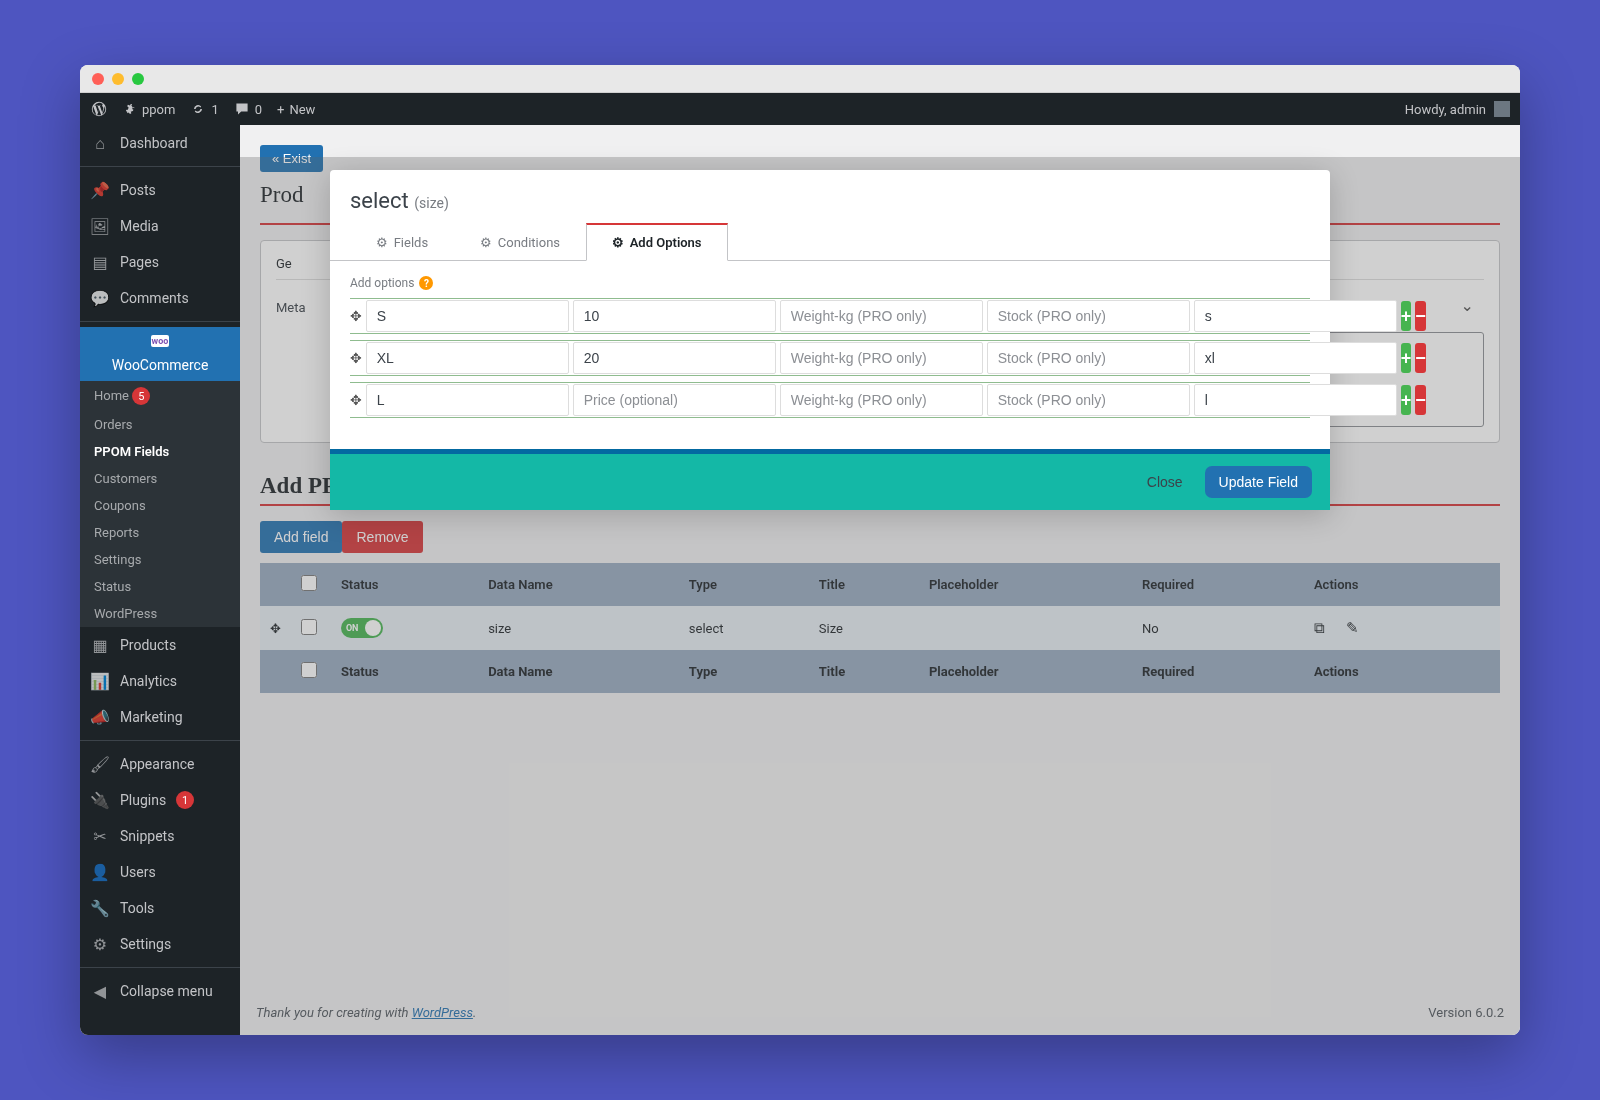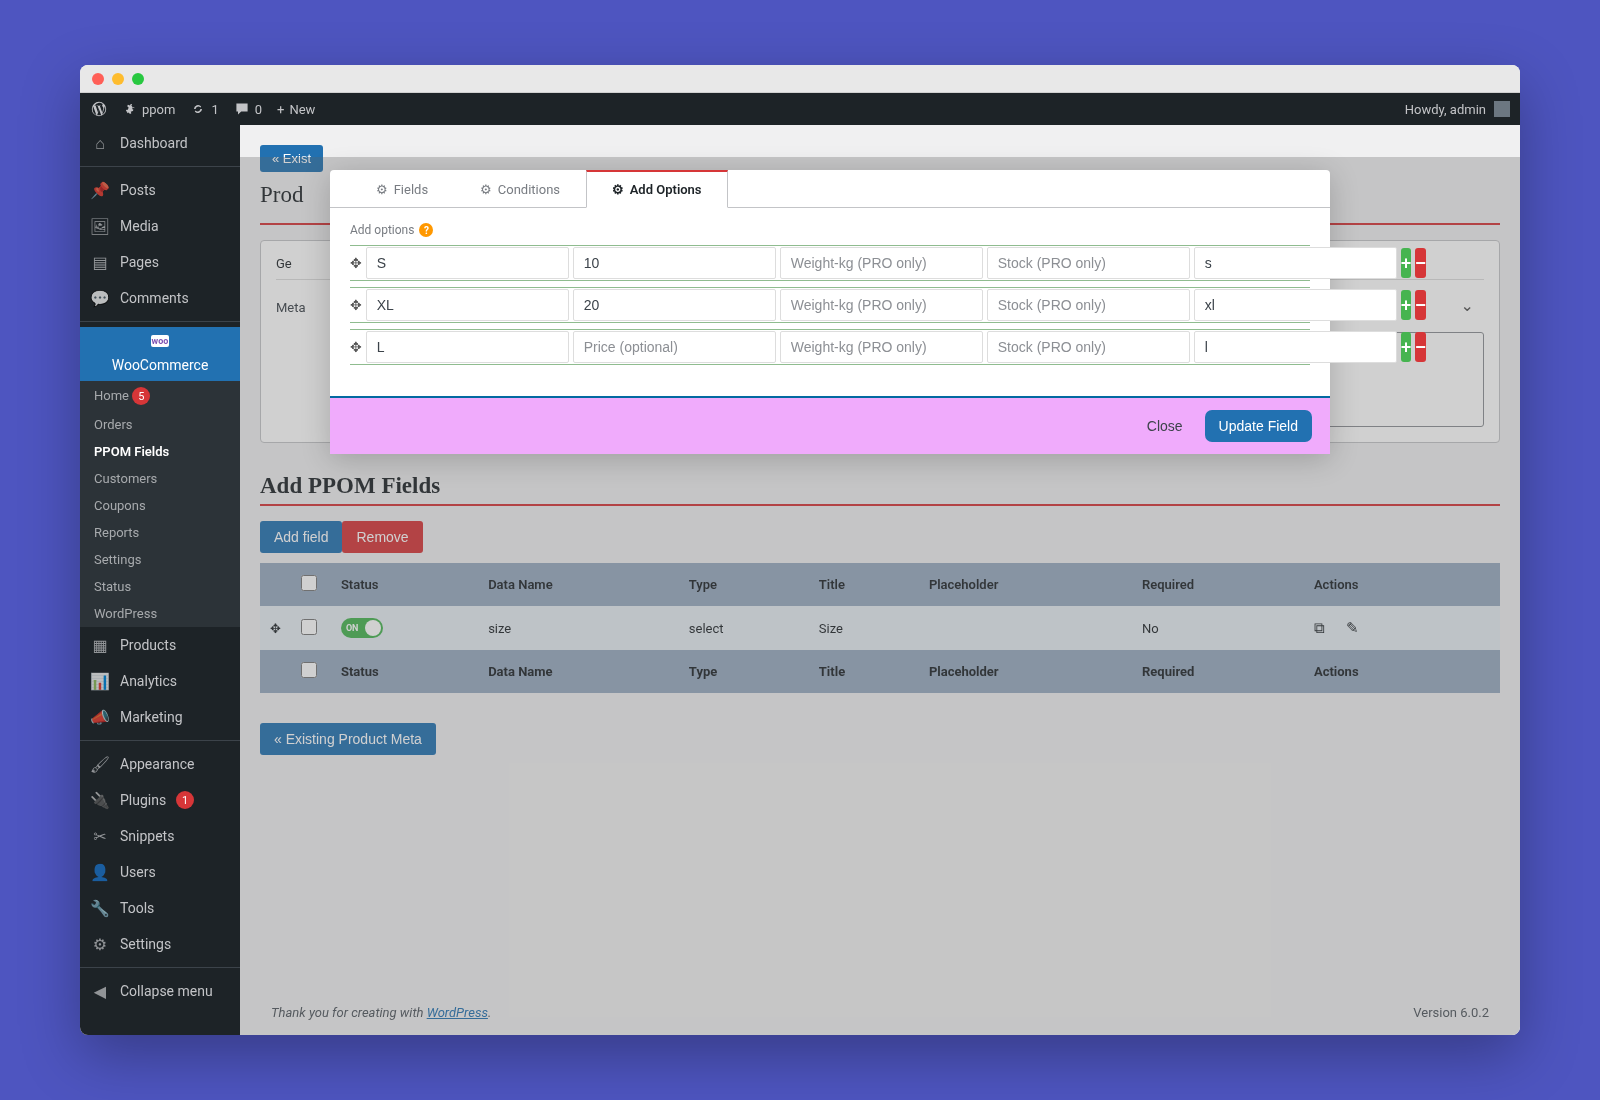--- a/index.html
+++ b/index.html
@@ -230,21 +230,21 @@
   background: #fff;
   border-radius: 50%;
 }
 .action-icon { margin-right: 18px; cursor: pointer; font-size: 15px; }
 
 .save-wrap { text-align: right; margin-top: 15px; }
 
 .footer {
   display: flex;
   justify-content: space-between;
-  padding: 15px 31px;
+  padding: 15px 16px;
   font-size: 13px;
   color: #50575e;
   font-style: italic;
   position: absolute;
   bottom: 0;
   left: 0;
   right: 0;
 }
 .footer a { color: #2271b1; text-decoration: underline; }
 .version { font-style: normal; }
@@ -348,26 +348,26 @@
   font-weight: 700;
   cursor: pointer;
   display: flex;
   align-items: center;
   justify-content: center;
 }
 .btn-add { background: #46b450; }
 .btn-remove { background: #d63638; }
 
 .modal-footer {
-  background: #f0abfc;
+  background: #14b8a6;
   padding: 12px 18px;
   display: flex;
   justify-content: flex-end;
   gap: 12px;
-  border-top: 2px solid #0369a1;
+  border-top: 5px solid #0369a1;
 }
 .btn-close {
   background: transparent;
   border: none;
   color: #3c434a;
   font-size: 14px;
   cursor: pointer;
   padding: 8px 10px;
 }
 .btn-update {
@@ -582,34 +582,35 @@
                 <th>Type</th>
                 <th>Title</th>
                 <th>Placeholder</th>
                 <th>Required</th>
                 <th>Actions</th>
               </tr>
             </tbody>
           </table>
 
 
-          <div style="margin-top:30px;">
-            <button class="btn-blue" style="padding:8px 14px;font-size:14px;">« Existing Product Meta</button>
-          </div>
         </div>
 
         <div class="footer">
           <span><span>Thank you for creating with </span><a href="#">WordPress</a>.</span>
           <span class="version">Version 6.0.2</span>
         </div>
       </div>
 
       <div class="overlay"></div>
 
       <div class="modal">
+        <div class="modal-header">
+          <span>select</span>
+          <span class="subtitle">(size)</span>
+        </div>
         <div class="modal-tabs">
           <div class="modal-tab">
               <span>⚙</span>
               <span>Fields</span>
             </div>
           <div class="modal-tab">
               <span>⚙</span>
               <span>Conditions</span>
             </div>
           <div class="modal-tab active">

